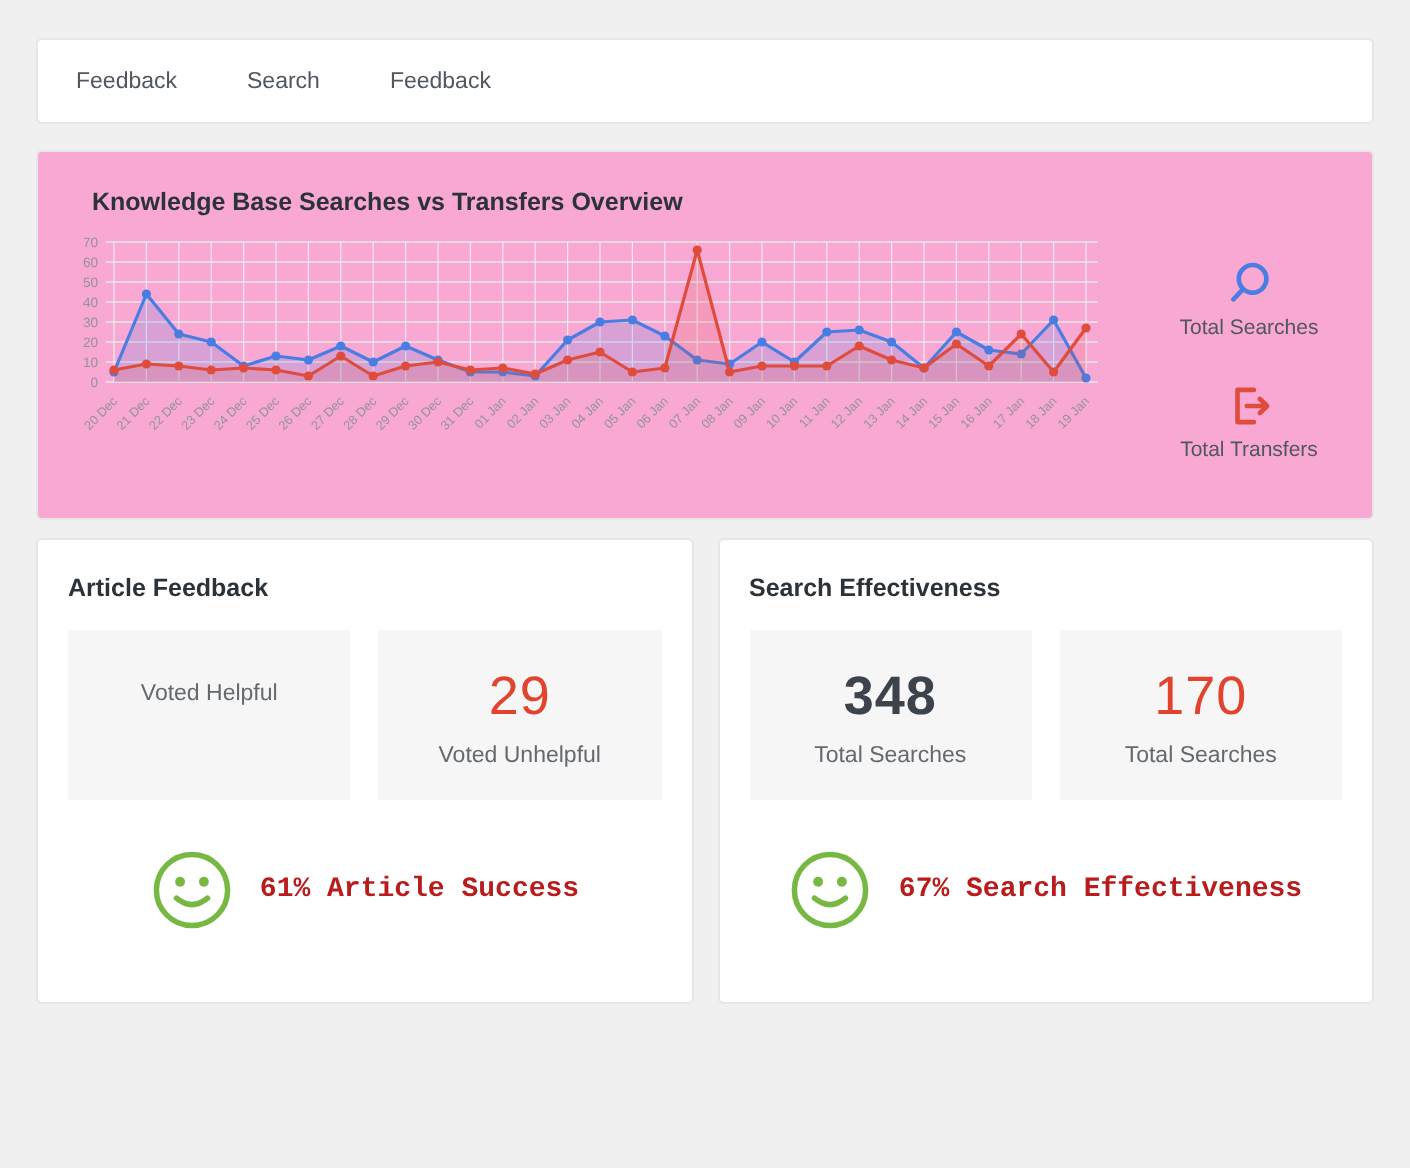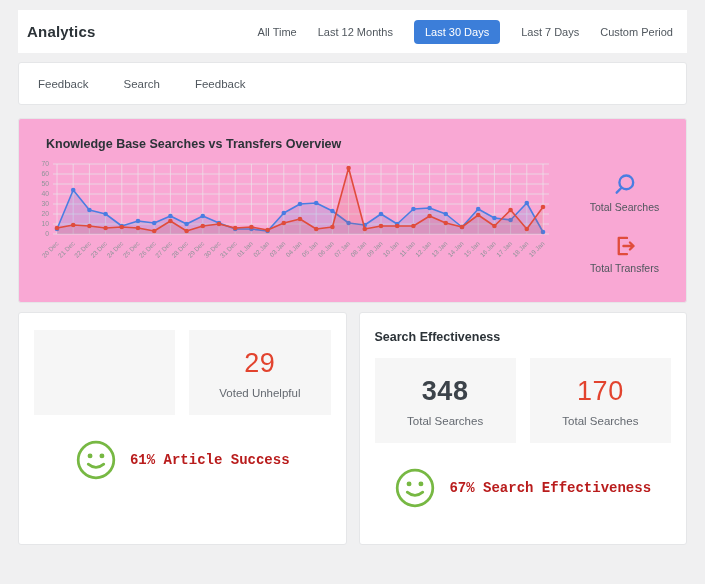--- a/index.html
+++ b/index.html
@@ -72,30 +72,20 @@
   .value-red   { color:var(--red); }
   .value-dark  { color:var(--dark); font-weight:bold; }
   .success-row { display:flex; align-items:center; justify-content:center; gap:13px; margin-top:24px; }
   .success-text { font-size:14px; font-weight:bold; color:#b91c1c;font-family:Liberation Mono, monospace; }
 </style>
 </head>
 <body>
 
 <div class="page">
 
-  <div class="topbar">
-    <div class="page-title">Analytics</div>
-    <div class="filters">
-      <button class="filter-btn">All Time</button>
-      <button class="filter-btn">Last 12 Months</button>
-      <button class="filter-btn active">Last 30 Days</button>
-      <button class="filter-btn">Last 7 Days</button>
-      <button class="filter-btn">Custom Period</button>
-    </div>
-  </div>
 
   <div class="tabs-card">
     <button class="tab">Feedback</button>
     <button class="tab">Search</button>
     <button class="tab">Feedback</button>
   </div>
 
   <div class="chart-card">
     <div class="chart-title">Knowledge Base Searches vs Transfers Overview</div>
     <div class="chart-row">
@@ -260,22 +250,24 @@
           </svg>
           <span class="legend-label">Total Transfers</span>
         </div>
       </div>
     </div>
   </div>
 
   <div class="cards-row">
 
     <div class="info-card">
+      <div class="card-title">Article Feedback</div>
       <div class="stats-row">
         <div class="stat-box">
+          <div class="stat-label">Voted Helpful</div>
         </div>
         <div class="stat-box">
           <div class="stat-value value-red">29</div>
           <div class="stat-label">Voted Unhelpful</div>
         </div>
       </div>
       <div class="success-row">
         <svg width="42" height="42" viewBox="0 0 46 46">
           <circle cx="23" cy="23" r="19.5" fill="none" stroke="var(--green)" stroke-width="3"></circle>
           <circle cx="16.5" cy="18.5" r="2.7" fill="var(--green)"></circle>

